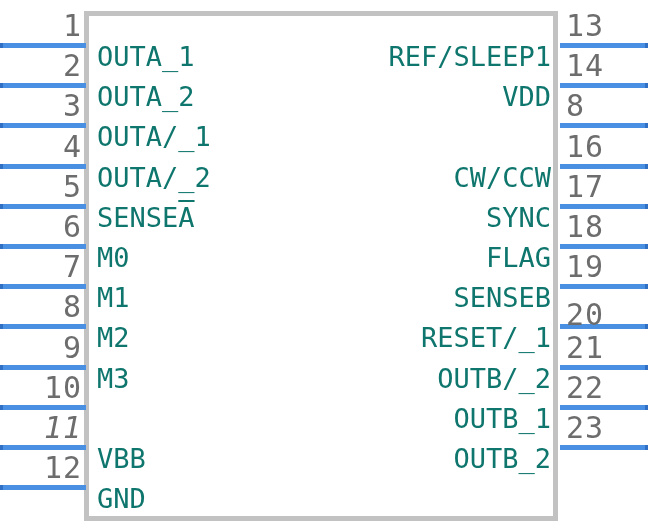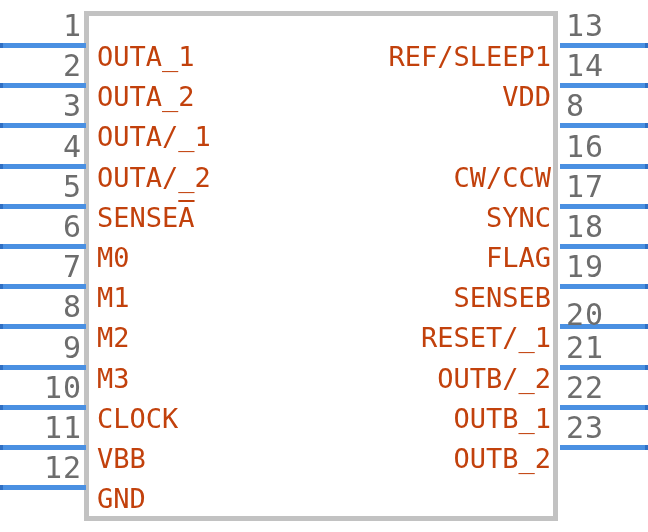--- a/index.html
+++ b/index.html
@@ -69,21 +69,21 @@
   .pin-number.right {
     left: 566px;
     text-align: left;
   }
 
   
   .pin-label {
     position: absolute;
     font-size: 27px;
     line-height: 27px;
-    color: #c2410c;
+    color: #0f766e;
     white-space: nowrap;
     letter-spacing: 0px;
   }
   .pin-label.left {
     left: 97px;
     text-align: left;
   }
   .pin-label.right {
     right: 97px;
     text-align: right;
@@ -146,25 +146,24 @@
     <div class="pin-label left" style="top: 324.4px;">M2</div>
     <div class="pin-lead left" style="top: 364.6px;">
       <div class="nub"></div>
     </div>
     <div class="pin-number left" style="top: 332.6px;">9</div>
     <div class="pin-label left" style="top: 364.6px;">M3</div>
     <div class="pin-lead left" style="top: 404.8px;">
       <div class="nub"></div>
     </div>
     <div class="pin-number left" style="top: 372.8px;">10</div>
-    <div class="pin-label left" style="top: 404.8px;">CLOCK</div>
     <div class="pin-lead left" style="top: 445px;">
       <div class="nub"></div>
     </div>
-    <div class="pin-number left" style="top: 413px;">11</div>
+    <div class="pin-number left" style="top: 413px; font-style: italic;">11</div>
     <div class="pin-label left" style="top: 445px;">VBB</div>
     <div class="pin-lead left" style="top: 485.2px;">
       <div class="nub"></div>
     </div>
     <div class="pin-number left" style="top: 453.2px;">12</div>
     <div class="pin-label left" style="top: 485.2px;">GND</div>
     <div class="pin-lead right" style="top: 43px;">
       <div class="nub"></div>
     </div>
     <div class="pin-number right" style="top: 11px;">13</div>

